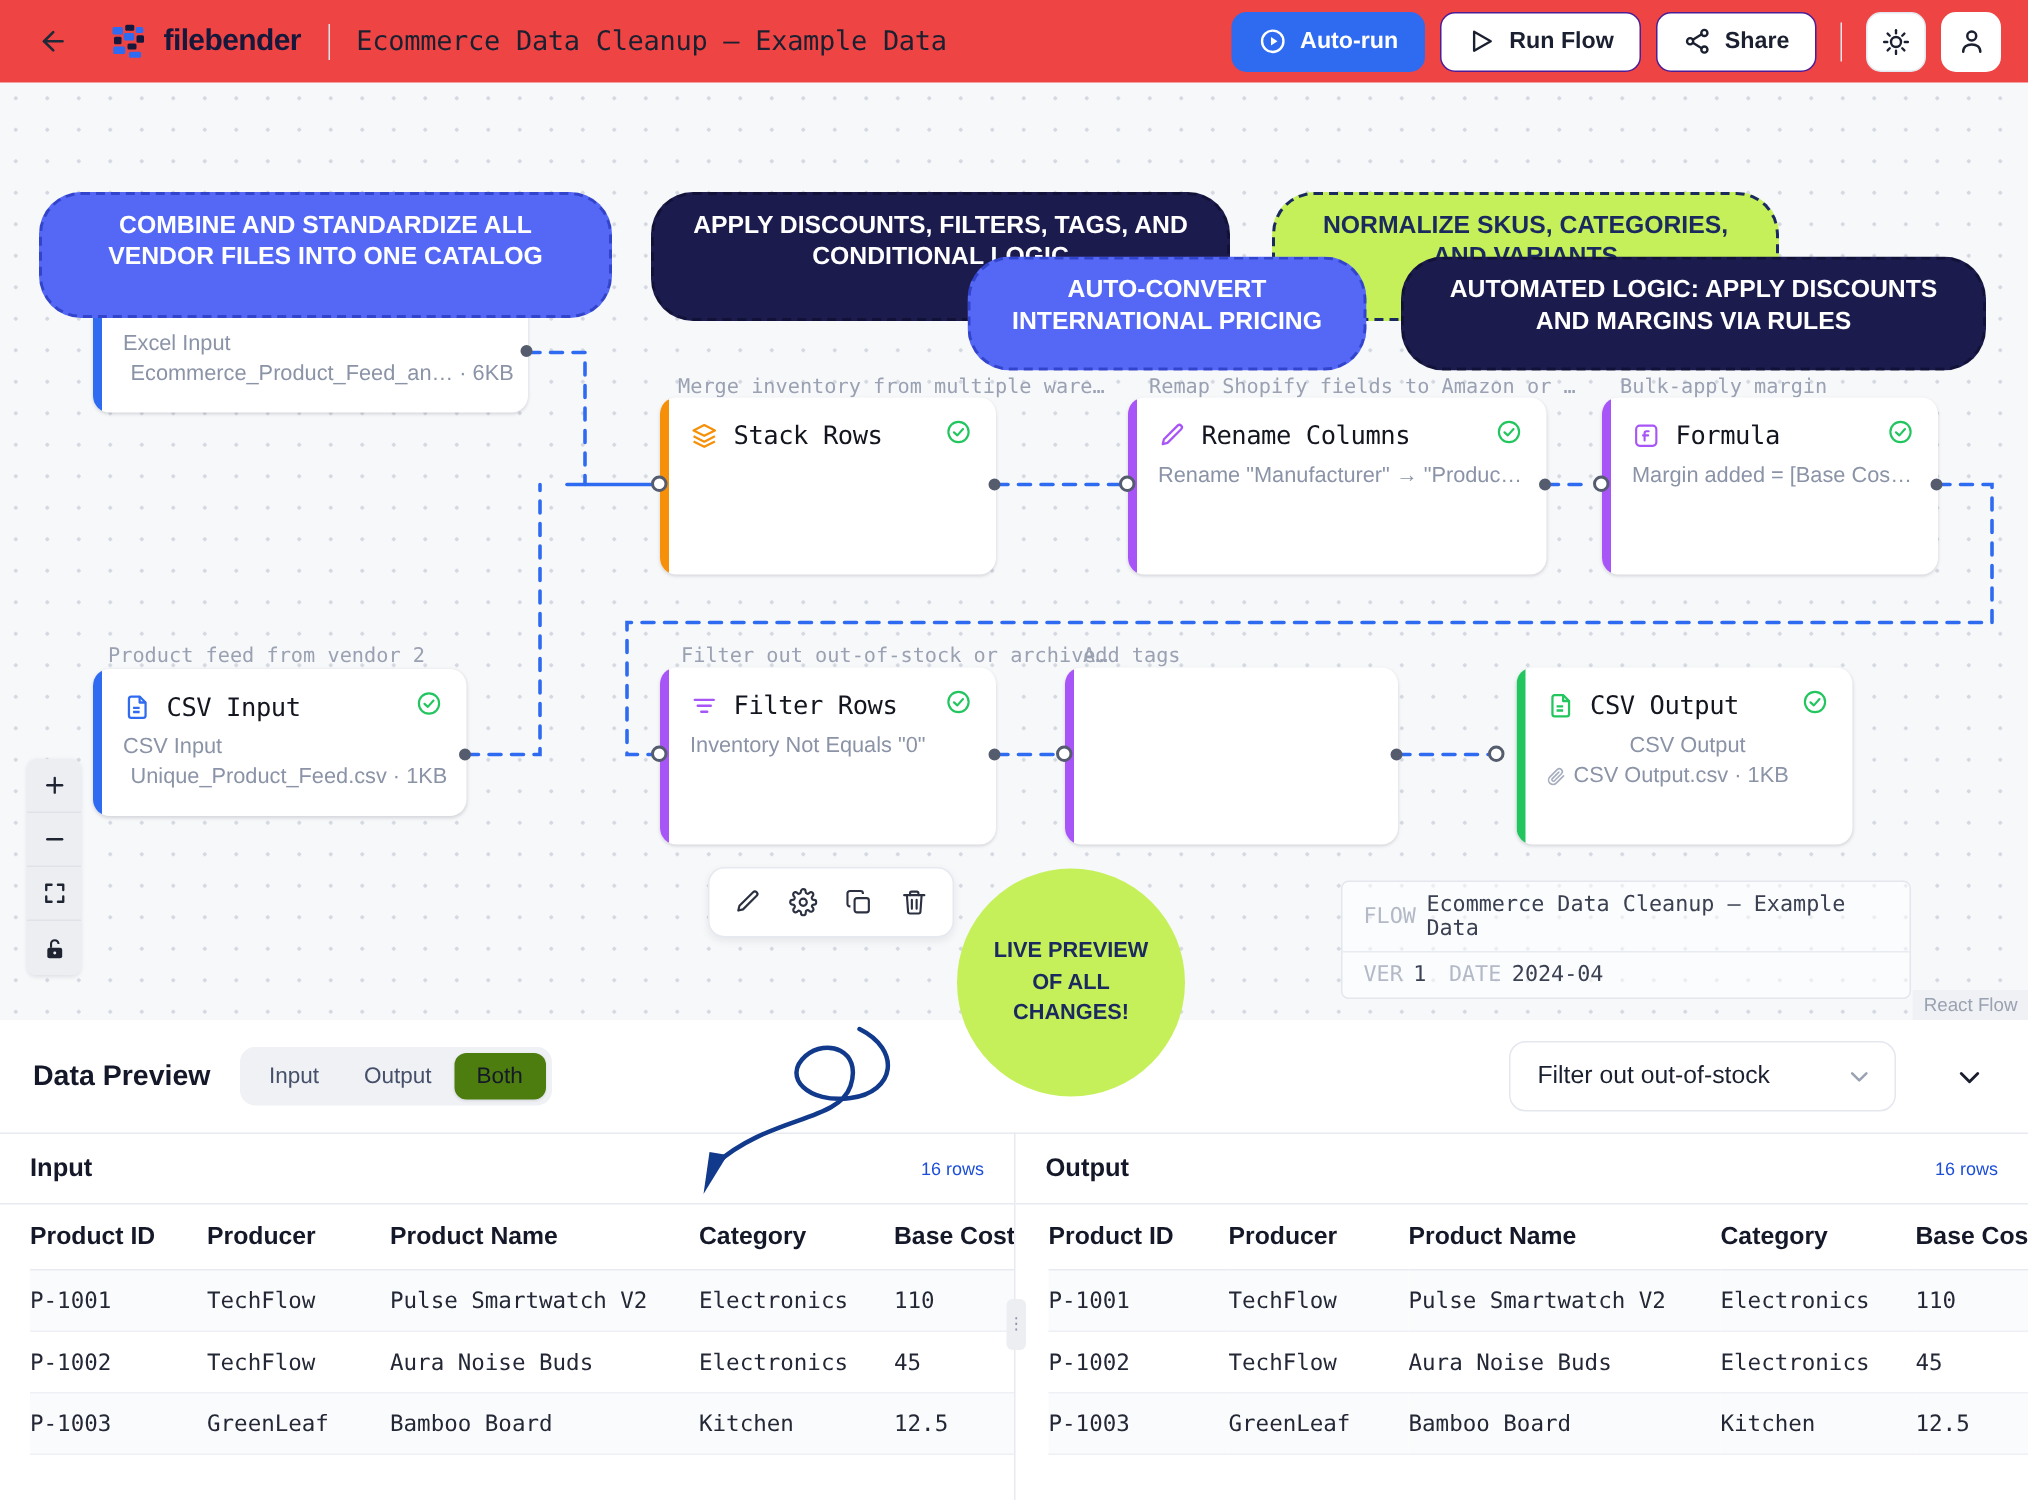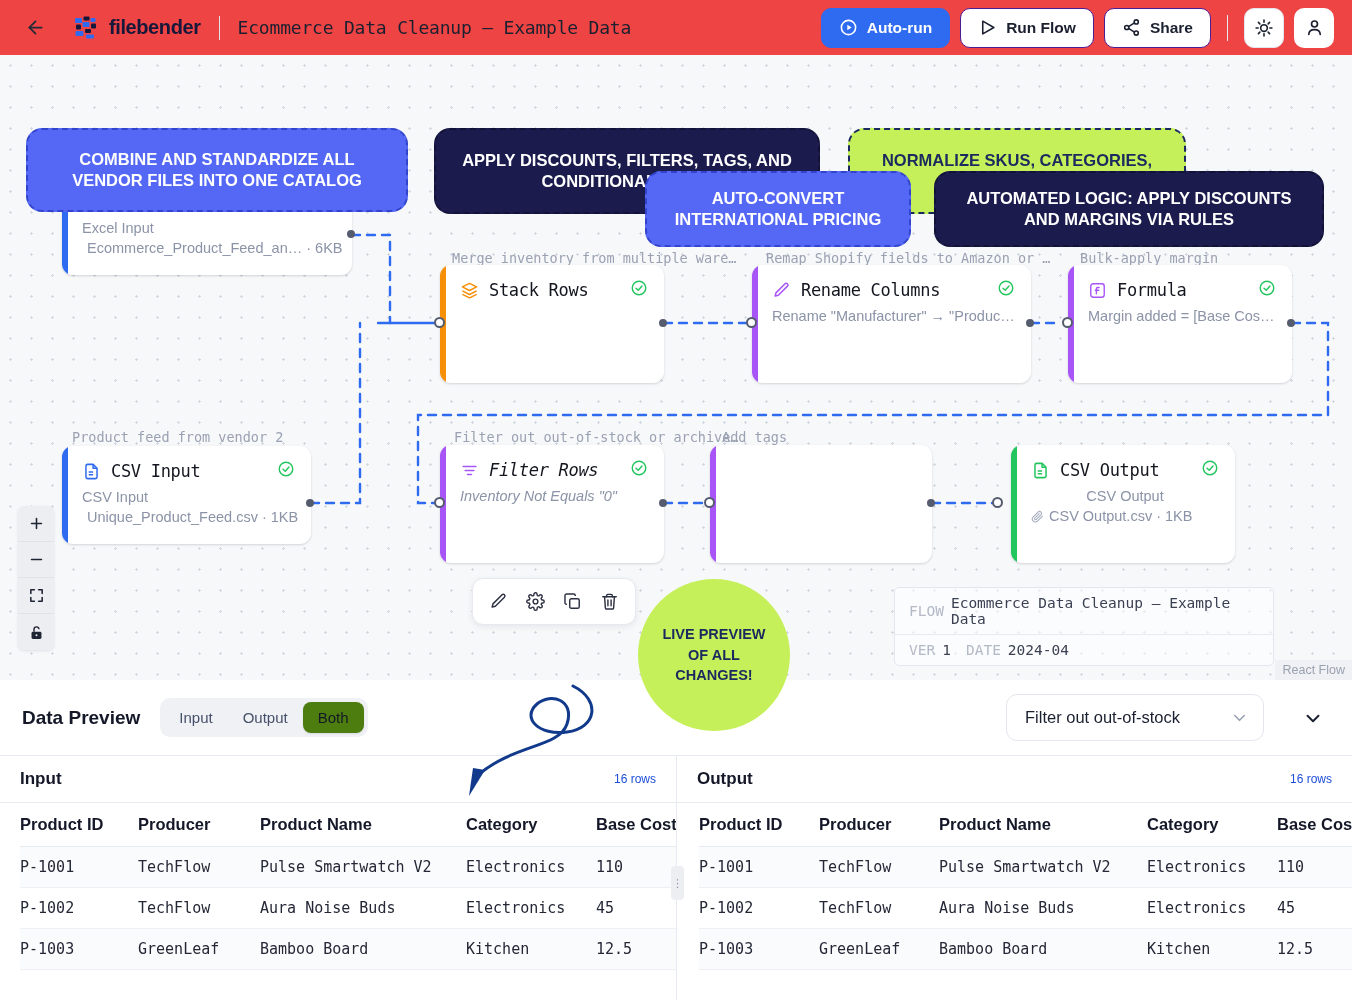--- a/index.html
+++ b/index.html
@@ -49,21 +49,21 @@
   .canvas {
     position: absolute; top: 55px; left: 0; width: 1352px; height: 625px;
     background-color: #f7f8fa;
     background-image: radial-gradient(#d4d8e0 1.1px, transparent 1.1px);
     background-size: 21px 21px;
     overflow: hidden;
   }
 
   
   .banner {
-    position: absolute; border-radius: 16px; display: flex; align-items: center;
+    position: absolute; border-radius: 28px; display: flex; align-items: flex-start;
     justify-content: center; text-align: center; font-weight: bold;
     line-height: 1.28; padding: 10px 18px; z-index: 25;
   }
   .banner.blue { background: #5468f5; color: #fff; border: 2px dashed #3344cc; }
   .banner.navy { background: #1b1b4d; color: #fff; border: 2px dashed #121238; }
   .banner.green { background: #c5f05a; color: #1b2a5e; border: 2px dashed #1b2a5e; }
 
   
   .node {
     position: absolute; background: #fff; border-radius: 11px;
@@ -436,21 +436,21 @@
             </svg>
           </span>
         </div>
         <div class="node-sub">Margin added = [Base Cost]*1.5</div>
       </div>
     </div>
     <div class="port" style="left:1062px; top:262px;"></div>
     <div class="port dot" style="left:1287px; top:264px;"></div>
 
     <div class="node-label" style="left:454px; top:374px;">Filter out out-of-stock or archive…</div>
-    <div class="node" style="left:440px; top:390px; width:224px; height:118px;font-style:italic;">
+    <div class="node" style="left:440px; top:390px; width:224px; height:118px;">
       <div class="accent" style="background:#a855f7"></div>
       <div class="node-inner">
         <div class="node-title-row">
           <svg width="19" height="19" viewBox="0 0 24 24" fill="none" stroke="#a855f7" stroke-width="2" stroke-linecap="round">
             <line x1="4" y1="7" x2="20" y2="7"></line>
               <line x1="6.5" y1="12" x2="17.5" y2="12"></line>
               <line x1="9.5" y1="17" x2="14.5" y2="17"></line>
           </svg>
           <span class="node-title">Filter Rows</span>
           <span class="node-check">

